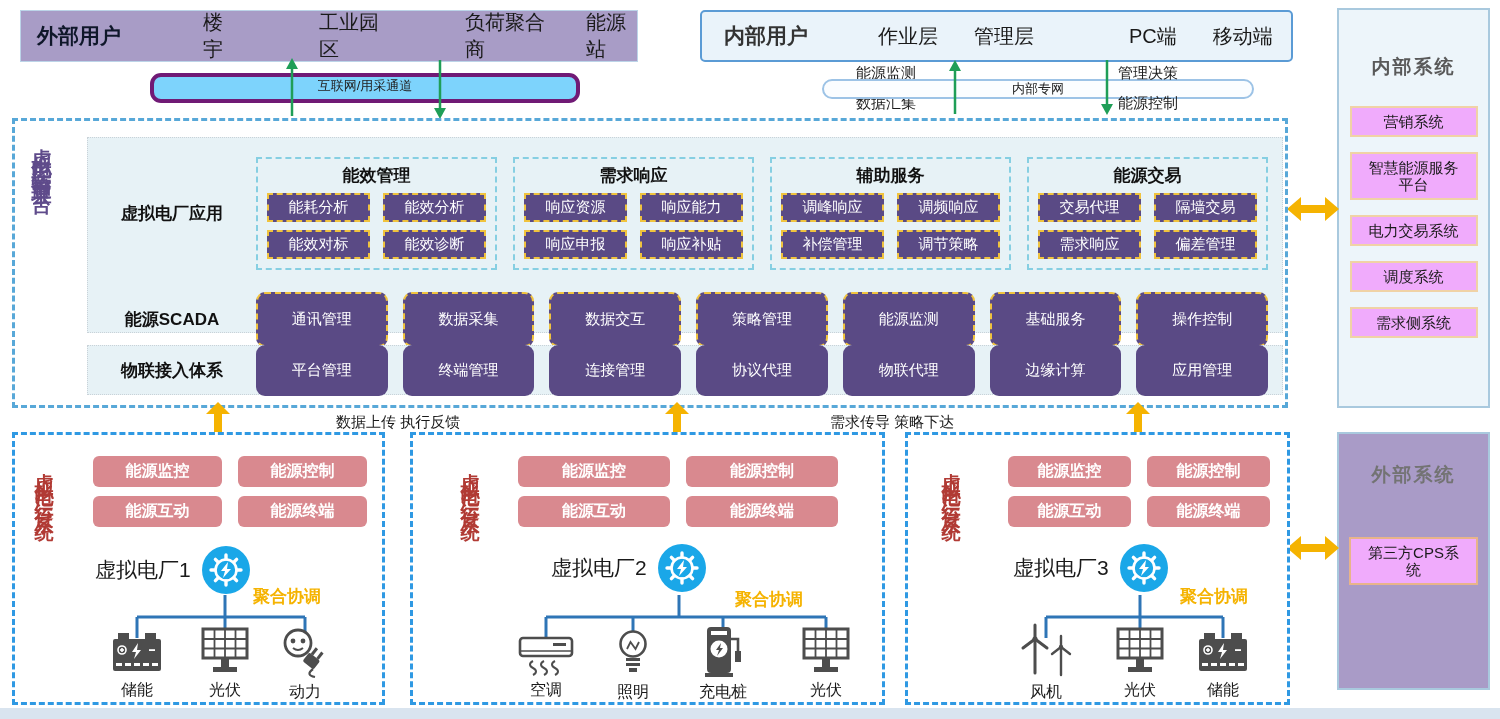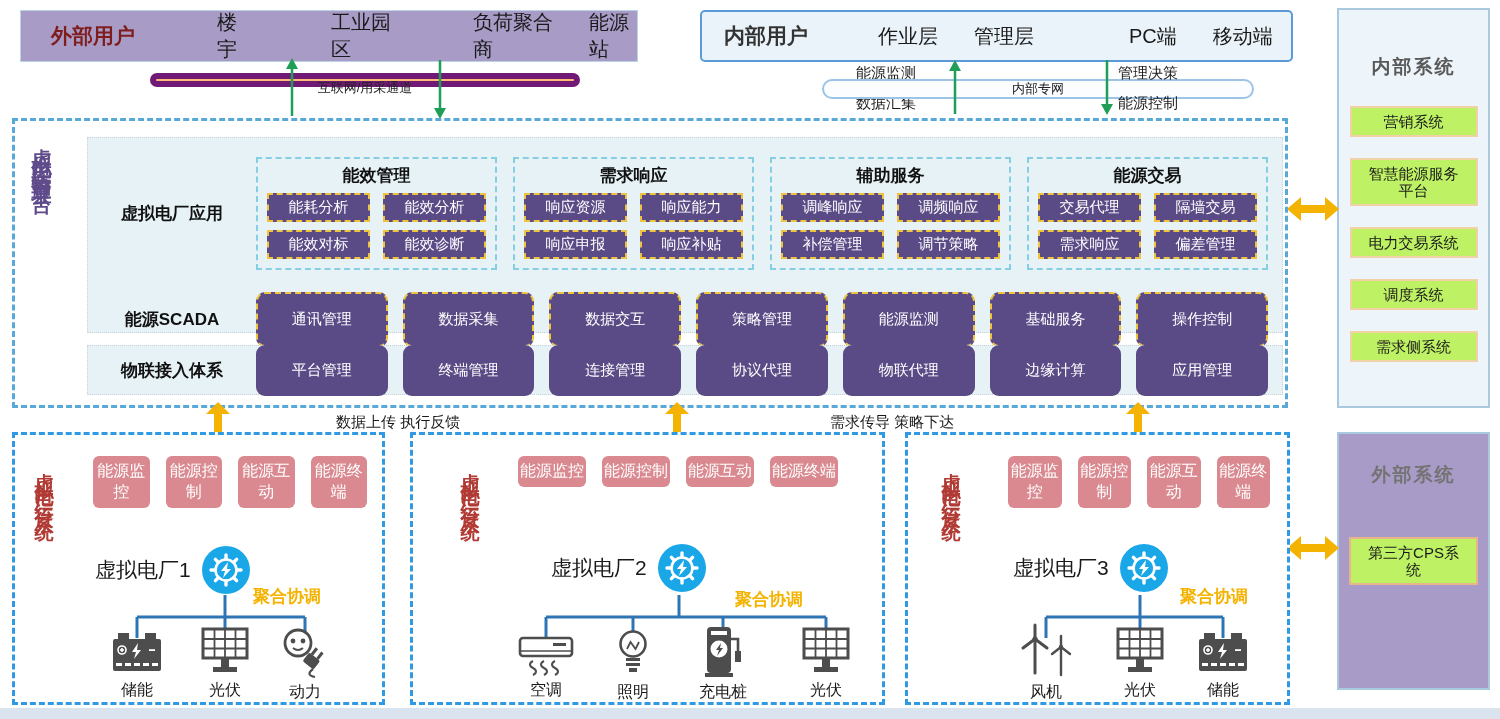--- a/index.html
+++ b/index.html
@@ -2,36 +2,36 @@
 <html><head>
 <meta charset="utf-8">
 <style>
   * { margin:0; padding:0; box-sizing:border-box; }
   body { font-family:"Liberation Sans","DejaVu Sans",sans-serif; background:#ffffff; }
   #canvas { position:relative; width:1500px; height:719px; background:#ffffff; overflow:hidden; }
 
   
   .banner { position:absolute; display:flex; align-items:center; }
   .ext-banner { left:20px; top:10px; width:618px; height:52px; background:#a89cc6; border:1px solid #bcd4e8; }
-  .ext-banner .bt { color:#7f1d1d; font-size:21px; font-weight:bold; margin-left:30px; }
+  .ext-banner .bt { color:#0f172a; font-size:21px; font-weight:bold; margin-left:16px; }
   .ext-items { flex:1; display:flex; align-items:center; font-size:20px; color:#1a1a1a; }
   .int-banner { left:700px; top:10px; width:593px; height:52px; background:#eaf3fa; border:2px solid #5b9bd5; border-radius:5px; }
   .int-banner .bt { color:#333333; font-size:21px; font-weight:bold; margin-left:22px; }
 
   .pill { position:absolute; border-radius:11px; text-align:center; font-size:13px; color:#222; }
-  .net-pill1 { left:150px; top:73px; width:430px; height:14px; background:#fdba74; border:6px solid #701a75; line-height:18px; }
+  .net-pill1 { left:150px; top:73px; width:430px; height:30px; background:#7dd3fc; border:4px solid #701a75; line-height:18px; }
   .net-pill2 { left:822px; top:79px; width:432px; height:20px; background:#fbfdff; border:2px solid #9dc3e6; line-height:16px; }
 
   .small-label { position:absolute; font-size:15px; color:#1a1a1a; }
 
   
   .side-panel { position:absolute; left:1337px; width:153px; }
   .int-sys { top:8px; height:400px; background:#edf5fa; border:2px solid #a9c9de; display:flex; flex-direction:column; align-items:center; }
   .int-sys .pt { margin-top:44px; margin-bottom:26px; font-size:19px; font-weight:bold; color:#595959; letter-spacing:2px; }
-  .sys-item { width:128px; background:#bef264; border:2px solid #f0d2a6; font-size:15px; color:#1a1a1a; text-align:center; padding:5px 12px; margin-bottom:21px; line-height:17px; }
+  .sys-item { width:128px; background:#f0abfc; border:2px solid #f0d2a6; font-size:15px; color:#1a1a1a; text-align:center; padding:5px 12px; margin-bottom:15px; line-height:17px; }
   .ext-sys { top:432px; height:258px; background:#a99bc7; border:2px solid #a9c9de; }
   .ext-sys .pt { display:block; text-align:center; margin-top:28px; font-size:19px; font-weight:bold; color:#737373; letter-spacing:2px; }
   .ext-sys .sys-item { position:absolute; left:10px; top:103px; width:129px; border-color:#e8b48a; }
 
   
   .platform { position:absolute; left:12px; top:118px; width:1276px; height:290px; border:3px dashed #58a8d8; background:#ffffff; }
   .vtext { writing-mode:vertical-rl; text-orientation:upright; }
   .plat-title { position:absolute; left:14px; top:12px; height:268px; color:#5f4b8b; font-size:20px; font-weight:bold; letter-spacing:5px; }
   .panel { position:absolute; left:72px; width:1196px; background:#e7f2f6; border:1px dotted #c9d2d8; }
   .panelA { top:16px; height:196px; }
@@ -48,21 +48,21 @@
   .btn-row { flex:1; display:flex; gap:15px; padding-right:14px; }
   .btn-row .pbtn { flex:1; }
   .scada-row { display:flex; align-items:center; margin-top:14px; }
 
   
   .transfer-label { position:absolute; top:413px; font-size:15px; color:#1a1a1a; }
 
   
   .plant { position:absolute; top:432px; height:273px; border:3px dashed #2f99e3; background:#ffffff; }
   .plant-vt { position:absolute; top:22px; color:#b13a34; font-size:19px; font-weight:bold; letter-spacing:7px; height:240px; }
-  .pink-grid { position:absolute; top:21px; display:grid; grid-template-columns:1fr 1fr 1fr 1fr; gap:9px 16px; }
+  .pink-grid { position:absolute; top:21px; display:grid; grid-template-columns:1fr 1fr; gap:9px 16px;font-weight:bold; }
   .pinkbox { background:#d9898f; color:#ffffff; font-size:16px; text-align:center; border-radius:6px; padding:5px 2px; }
   .plant-name-row { position:absolute; display:flex; align-items:center; gap:10px; }
   .plant-name { font-size:21px; color:#1a1a1a; }
   .coord { position:absolute; color:#f5b301; font-size:17px; font-weight:bold; }
   .device { position:absolute; width:84px; text-align:center; }
   .dev-label { font-size:16px; color:#1a1a1a; margin-top:3px; }
   .tree { position:absolute; }
 
   .bottom-strip { position:absolute; left:0; top:708px; width:1500px; height:11px; background:#d9e4ef; }
   svg { display:block; }

